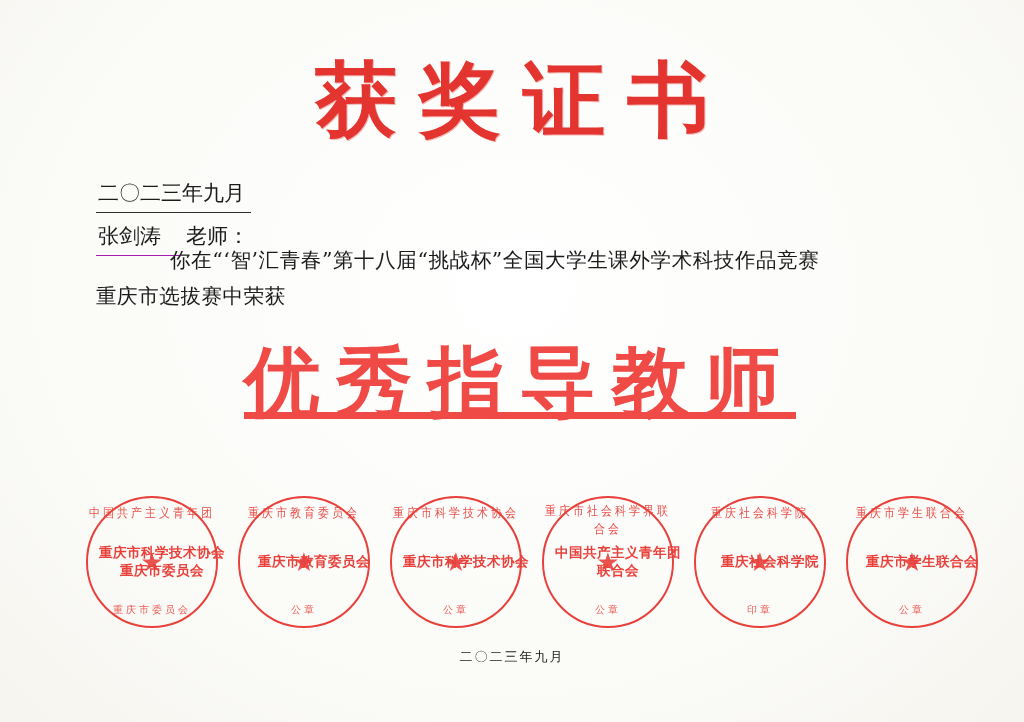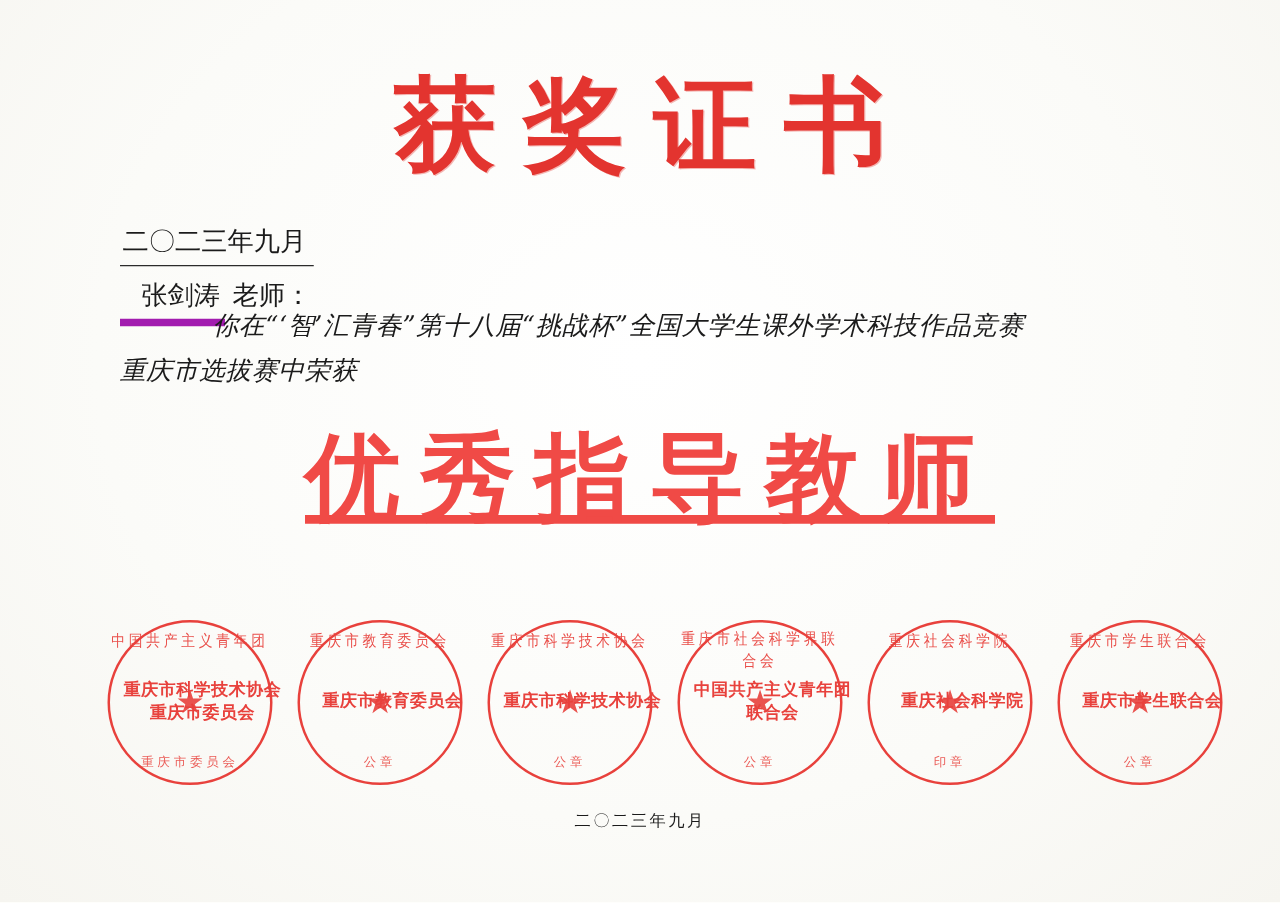--- a/index.html
+++ b/index.html
@@ -54,40 +54,38 @@
     border-bottom: 1px solid #2b2b2b;
     padding: 0 6px 2px 2px;
     min-width: 132px;
   }
   .recipient-row2 {
     margin-top: 6px;
     white-space: nowrap;
   }
   .recipient-name {
     display: inline-block;
-    border-bottom: 6px solid #a21caf;
+    border-bottom: 1px solid #a21caf;
     padding: 0 4px 2px 2px;
     min-width: 78px;
-    text-align: right;
   }
   .recipient-suffix {
     margin-left: 6px;
   }
 
   .body-text {
     position: absolute;
     top: 242px;
     left: 96px;
     width: 868px;
     color: #1b1b1b;
     font-family: "DejaVu Serif", serif;
     font-size: 20.5px;
     line-height: 36px;
     letter-spacing: 0.6px;
-    font-style: italic;
   }
   .body-text .indent {
     display: inline-block;
     width: 74px;
   }
 
   .award-name {
     position: absolute;
     top: 332px;
     left: 0;

